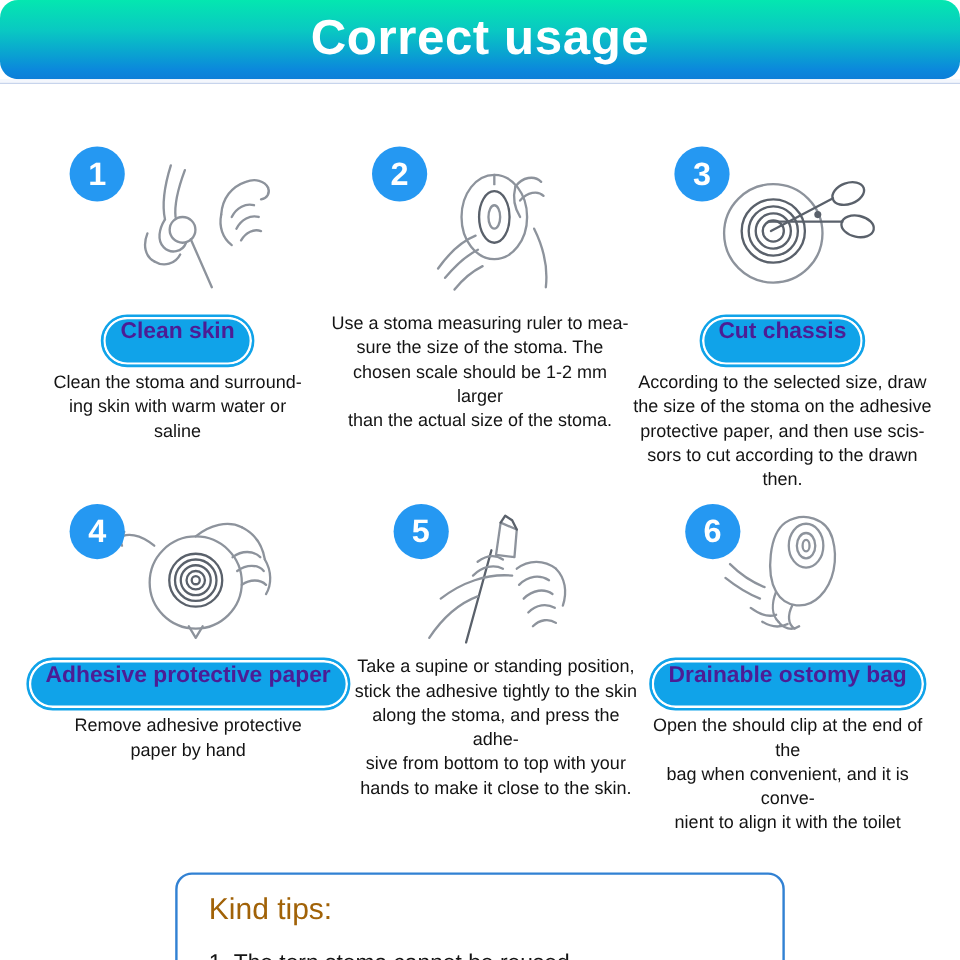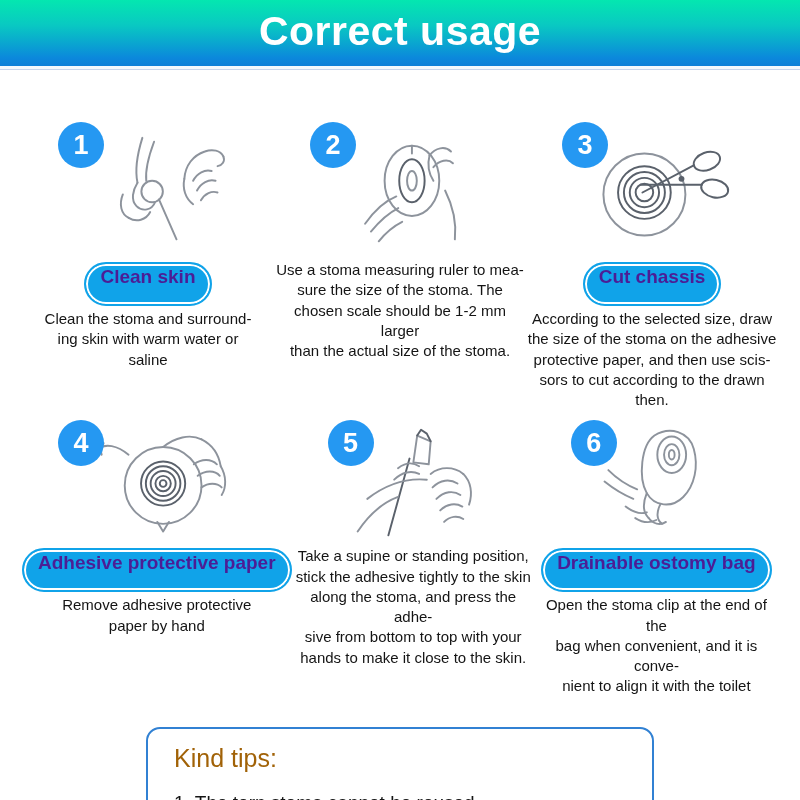--- a/index.html
+++ b/index.html
@@ -12,20 +12,21 @@
   }
 
   
   .header {
     height: 66px;
     background: linear-gradient(to bottom,
       #04e7b0 0%, #09c9c2 38%, #0aa0d2 70%, #0b88dc 88%, #0d7ed8 100%);
     display: flex;
     align-items: center;
     justify-content: center;
+    border-radius: 15px;
   }
   .header-title {
     color: #ffffff;
     font-size: 41px;
     font-weight: bold;
     letter-spacing: 0.5px;
     padding-bottom: 4px;
   }
   .header-sep {
     height: 4px;
@@ -280,21 +281,21 @@
         <path d="M16 48 C26 58 36 64 46 68"></path>
         <path d="M12 60 C22 68 32 74 42 78"></path>
         <path d="M34 86 C42 92 50 94 56 92"></path>
         <path d="M44 98 C52 103 60 103 66 100"></path>
         <path d="M56 72 C52 82 52 92 58 98"></path>
         <path d="M70 84 C66 92 66 100 72 104"></path>
         <path d="M58 98 C62 104 70 106 76 102"></path>
       </svg>
     </div>
     <div><span class="pill">Drainable ostomy bag</span></div>
-    <div class="desc">Open the stoma clip at the end of the
+    <div class="desc">Open the should clip at the end of the
 bag when convenient, and it is conve-
 nient to align it with the toilet</div>
   </div>
 
 </div>
 
 <div class="tips-box">
   <div class="tips-title">Kind tips:</div>
   <div class="tip">1. The torn stoma cannot be reused.</div>
 

